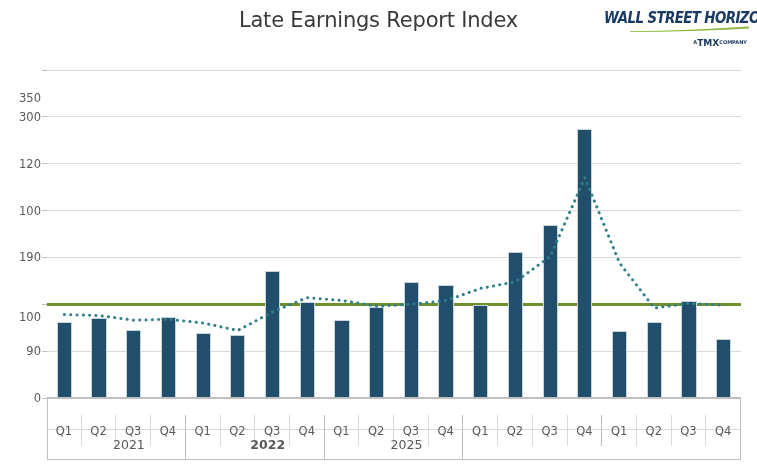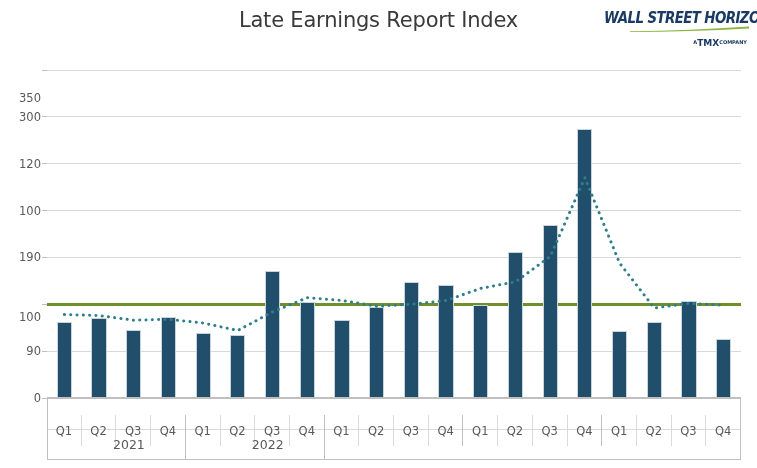--- a/index.html
+++ b/index.html
@@ -357,17 +357,18 @@
         <div class="q-cell">Q2</div>
         <div class="q-cell">Q3</div>
         <div class="q-cell last-in-year">Q4</div>
         <div class="q-cell">Q1</div>
         <div class="q-cell">Q2</div>
         <div class="q-cell">Q3</div>
         <div class="q-cell last-in-year">Q4</div>
       </div>
     <div class="row-y" id="row-years">
         <div class="y-cell" style="flex: 0 0 138.8px;">2021</div>
-        <div class="y-cell" style="flex: 0 0 138.8px;">2022</div>
+        <div class="y-cell" style="flex: 0 0 138.8px; font-weight: bold;">2022</div>
+        <div class="y-cell" style="flex: 0 0 138.8px;">2025</div>
       </div>
   </div>
 
 </div>
 
 </body></html>

